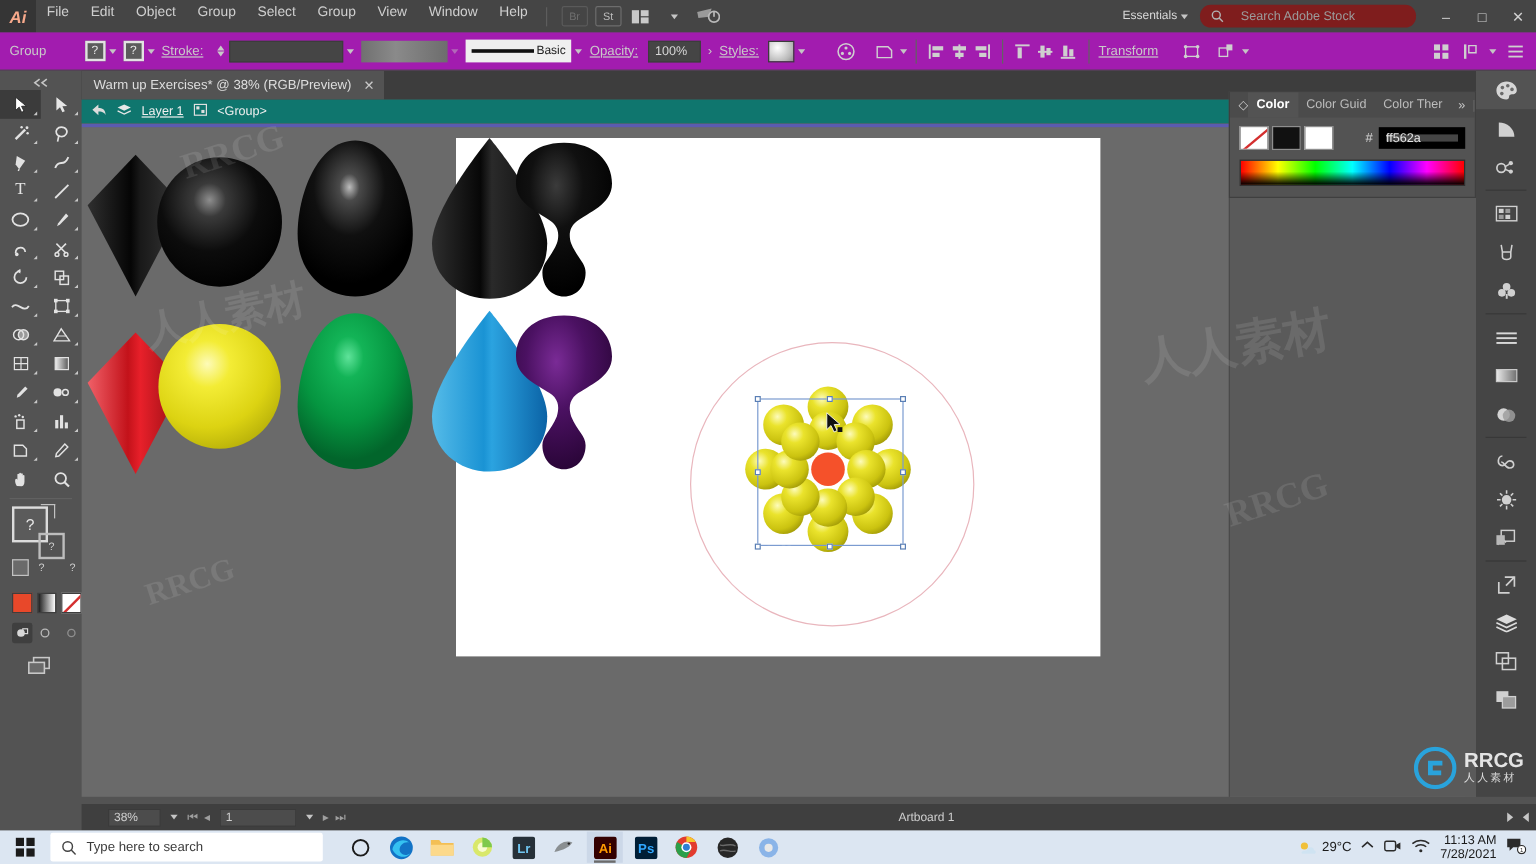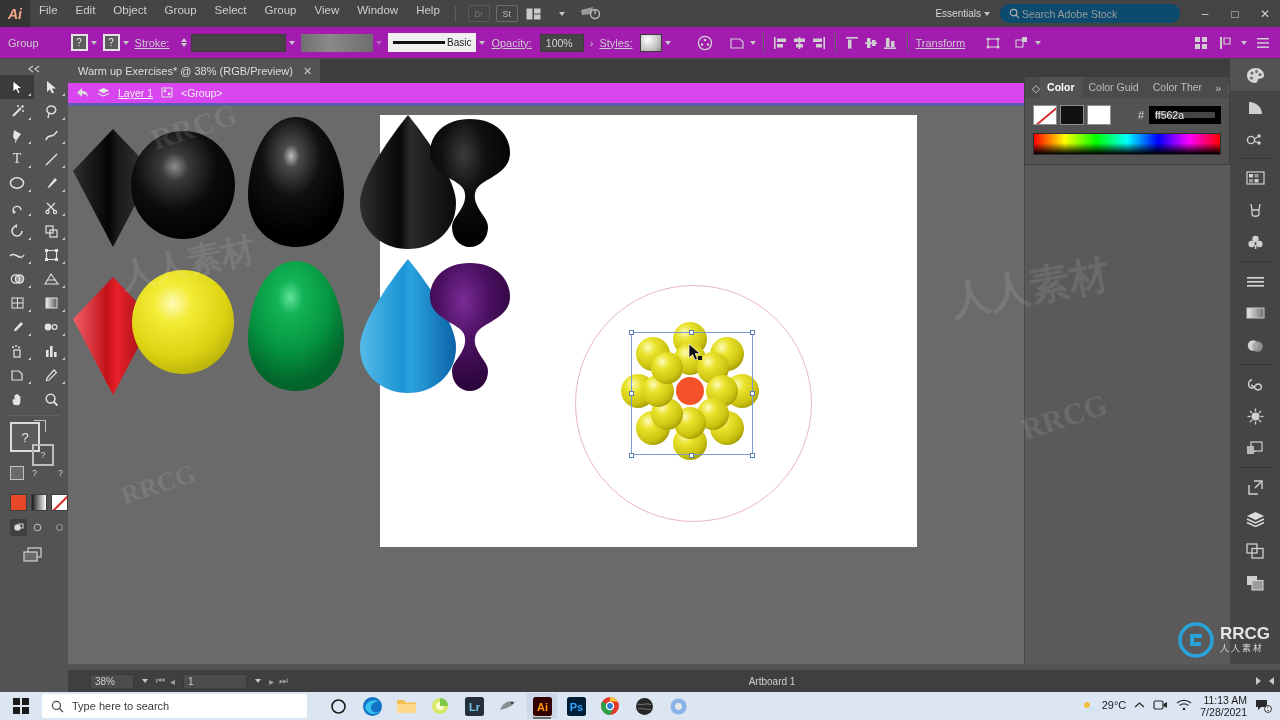--- a/index.html
+++ b/index.html
@@ -34,22 +34,22 @@
     font-size: 9px; display: flex; align-items: center; justify-content: center;
     margin-left: 6px; border-radius: 2px;
   }
   .mb-btn.dim { color: #6f6f6f; border-color: #5a5a5a; }
   .mb-icon { width: 24px; height: 20px; display:flex; align-items:center; justify-content:center; margin-left:4px; }
   .chev { width: 0; height: 0; border-left: 3.5px solid transparent; border-right: 3.5px solid transparent;
           border-top: 4px solid #c5c5c5; display:inline-block; }
   .mb-right { margin-left: auto; display: flex; align-items: center; height: 27px; }
   .ess-label { font-size: 10px; color: #d8d8d8; margin-right: 3px; }
   .search-stock {
-    display: flex; align-items: center; gap: 2px; width: 180px; height: 19px;
-    background: #0c4a6e; border-radius: 9px; padding: 0 9px; color: #9b9b9b; font-size: 10.5px;
+    display: flex; align-items: center; gap: 14px; width: 180px; height: 19px;
+    background: #7f1d1d; border-radius: 9px; padding: 0 9px; color: #9b9b9b; font-size: 10.5px;
     margin: 0 10px;
   }
   .wbtn { width: 30px; height: 27px; display: flex; align-items: center; justify-content: center;
           color: #d0d0d0; font-size: 12px; }
 
   
   .controlbar {
     position: absolute; top: 27px; left: 0; right: 0; height: 32px;
     background: #a21caf; display: flex; align-items: center; border-bottom: 1px solid #474747;
     padding-left: 8px;
@@ -84,21 +84,21 @@
   .tabbar { position: absolute; top: 59px; left: 68px; right: 0; height: 24px; background: #3d3d3d; }
   .doctab {
     height: 24px; background: #535353; display: inline-flex; align-items: center;
     padding: 0 8px 0 10px; font-size: 11px; color: #dedede; gap: 10px;
   }
   .tab-x { font-size: 11px; color: #c9c9c9; }
 
   
   .breadcrumb {
     position: absolute; top: 83px; left: 68px; right: 0; height: 20px;
-    background: #d946ef; display: flex; align-items: center; gap: 8px; padding: 0 8px;
+    background: #0f766e; display: flex; align-items: center; gap: 8px; padding: 0 8px;
     font-size: 10.5px; color: #f0f0f0;
   }
   .bc-link { text-decoration: underline; }
 
   
   .toolbar {
     position: absolute; top: 59px; left: 0; width: 68px; bottom: 0;
     background: #535353; padding-top: 6px;
   }
   .tb-grid { display: grid; grid-template-columns: 34px 34px; }
@@ -206,21 +206,21 @@
   .tri-r { width:0;height:0;border-top:4px solid transparent;border-bottom:4px solid transparent;border-left:5px solid #c7c7c7; }
   .tri-l { width:0;height:0;border-top:4px solid transparent;border-bottom:4px solid transparent;border-right:5px solid #c7c7c7; }
 
   
   .taskbar {
     position: absolute; left: 0; right: 0; bottom: 0; height: 28px; background: #dce6f2;
     display: flex; align-items: center; z-index: 50;
   }
   .start-btn { width: 42px; height: 28px; display: flex; align-items: center; justify-content: center; }
   .tb-search {
-    width: 265px; height: 22px; background: #fff; border-radius: 2px; display: flex;
+    width: 227px; height: 22px; background: #fff; border-radius: 2px; display: flex;
     align-items: center; gap: 8px; padding: 12px 9px; color: #3b3b3b; font-size: 11px;
   }
   .tb-icons { display: flex; align-items: center; gap: 4px; margin-left: 16px; }
   .tb-ic { width: 30px; height: 26px; display: flex; align-items: center; justify-content: center;
            position: relative; }
   .tb-ic.active { background: #ccd8e8; }
   .tb-ic.active::after { content:""; position:absolute; bottom:0; left:6px; right:6px; height:2px; background:#6b6b6b; }
   .tray { margin-left: auto; display: flex; align-items: center; gap: 8px; padding-right: 8px;
           font-size: 11px; color: #1b1b1b; }
   .clock { display: flex; flex-direction: column; align-items: flex-end; line-height: 1.15; font-size: 10.5px; }

